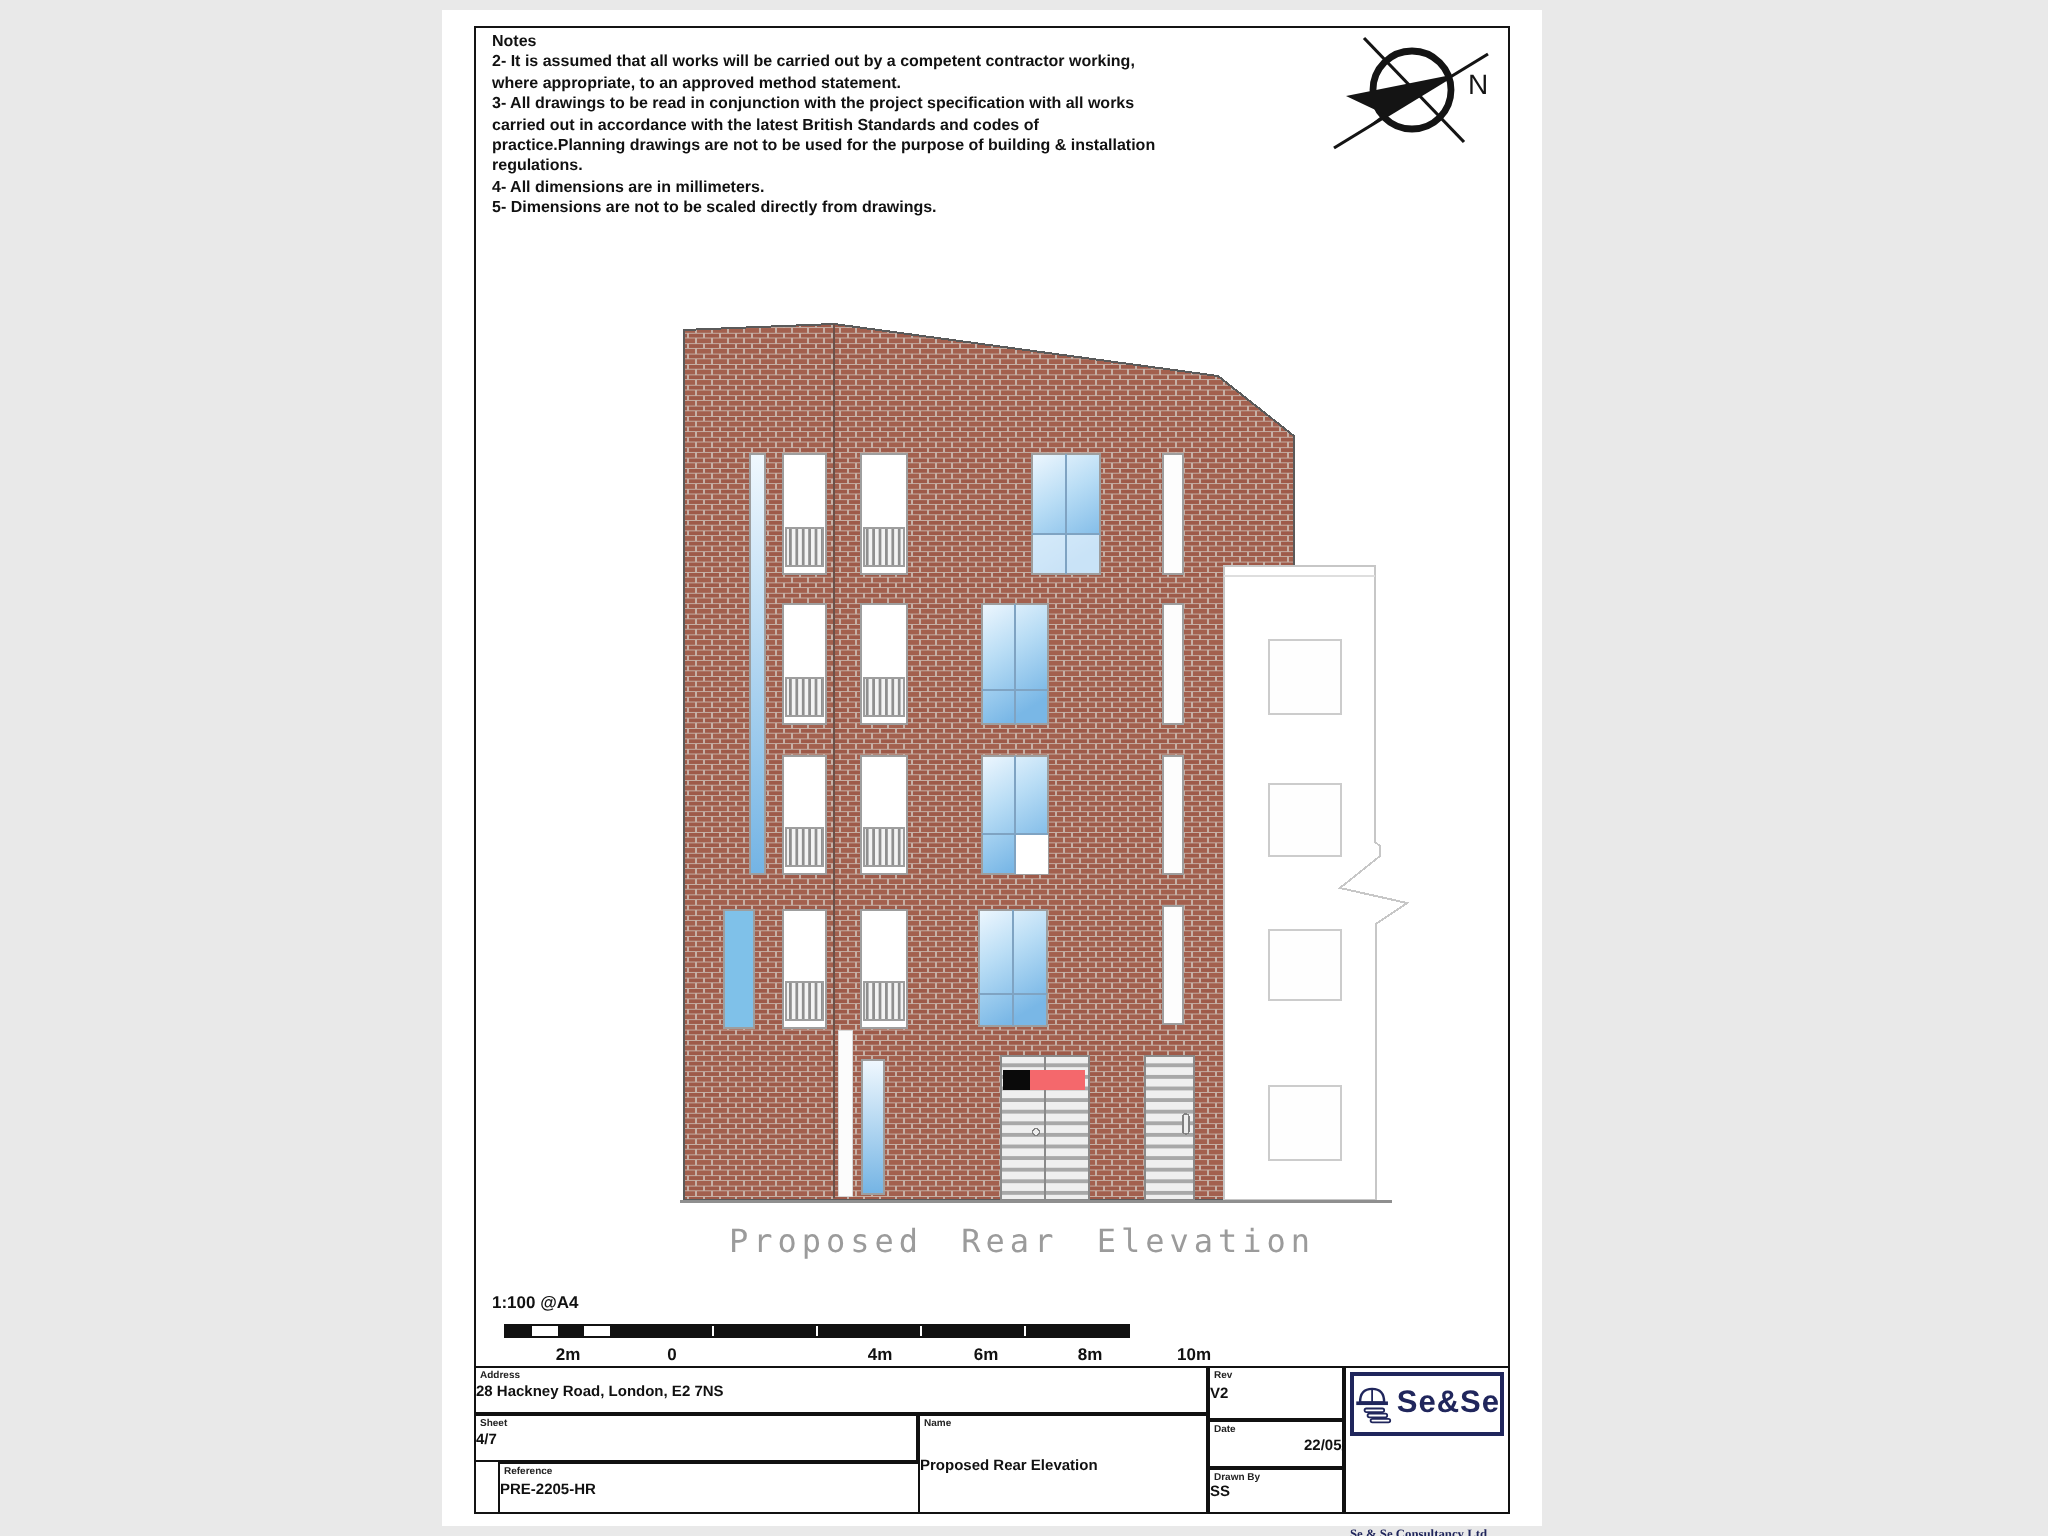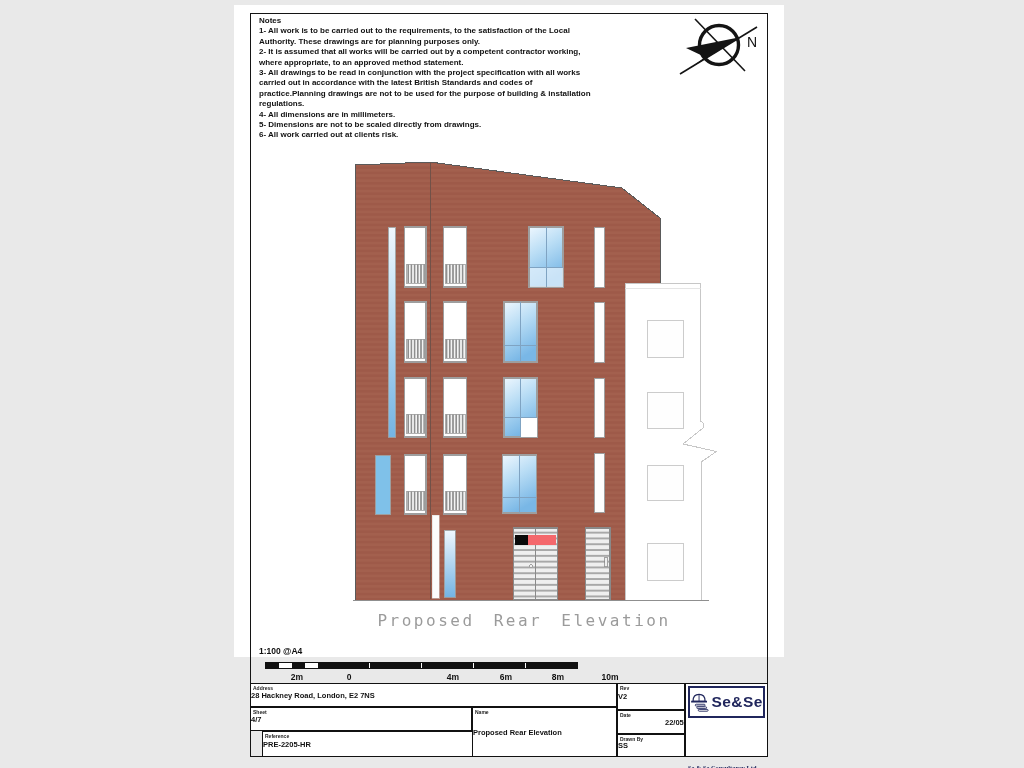--- a/index.html
+++ b/index.html
@@ -1,21 +1,21 @@
 <!DOCTYPE html>
 <html><head>
 <meta charset="utf-8">
 <style>
   html,body{margin:0;padding:0;}
   body{
     width:1024px;height:768px;position:relative;overflow:hidden;
     background:#e9e9e9;font-family:"Liberation Sans",sans-serif;
   }
   #sheet{
-    position:absolute;left:234px;top:5px;width:550px;height:652px;
+    position:absolute;left:221px;top:5px;width:550px;height:758px;
     background:#ffffff;
   }
   #frame{
     position:absolute;left:16px;top:8px;width:518px;height:744px;
     border:1.6px solid #141414;box-sizing:border-box;
   }
   
   #notes{
     position:absolute;left:25px;top:11px;width:338px;
     font-size:8px;font-weight:bold;line-height:10.4px;color:#111;
@@ -72,26 +72,24 @@
   }
 </style>
 </head>
 <body>
 
 <div id="sheet">
   <div id="frame"></div>
 
   <div id="notes">
     <div class="note">Notes</div>
-    <div class="note">1- All work is to be carried out to the requirements, to the satisfaction of the Local Authority. These drawings are for planning purposes only.</div>
     <div class="note">2- It is assumed that all works will be carried out by a competent contractor working, where appropriate, to an approved method statement.</div>
     <div class="note">3- All drawings to be read in conjunction with the project specification with all works carried out in accordance with the latest British Standards and codes of practice.Planning drawings are not to be used for the purpose of building &amp; installation regulations.</div>
     <div class="note">4- All dimensions are in millimeters.</div>
     <div class="note">5- Dimensions are not to be scaled directly from drawings.</div>
-    <div class="note">6- All work carried out at clients risk.</div>
   </div>
 
   <svg id="compass" viewBox="0 0 95 78">
     <line x1="3" y1="64" x2="80" y2="17" stroke="#141414" stroke-width="1.6"></line>
     <line x1="18" y1="9" x2="68" y2="61" stroke="#141414" stroke-width="1.6"></line>
     <circle cx="42" cy="35" r="19.5" fill="none" stroke="#141414" stroke-width="3.4"></circle>
     <polygon points="64,27 9,38 28,47 15,57" fill="#141414"></polygon>
     <text x="70" y="37" font-size="14" fill="#141414" font-family="Liberation Sans, sans-serif">N</text>
   </svg>
 

